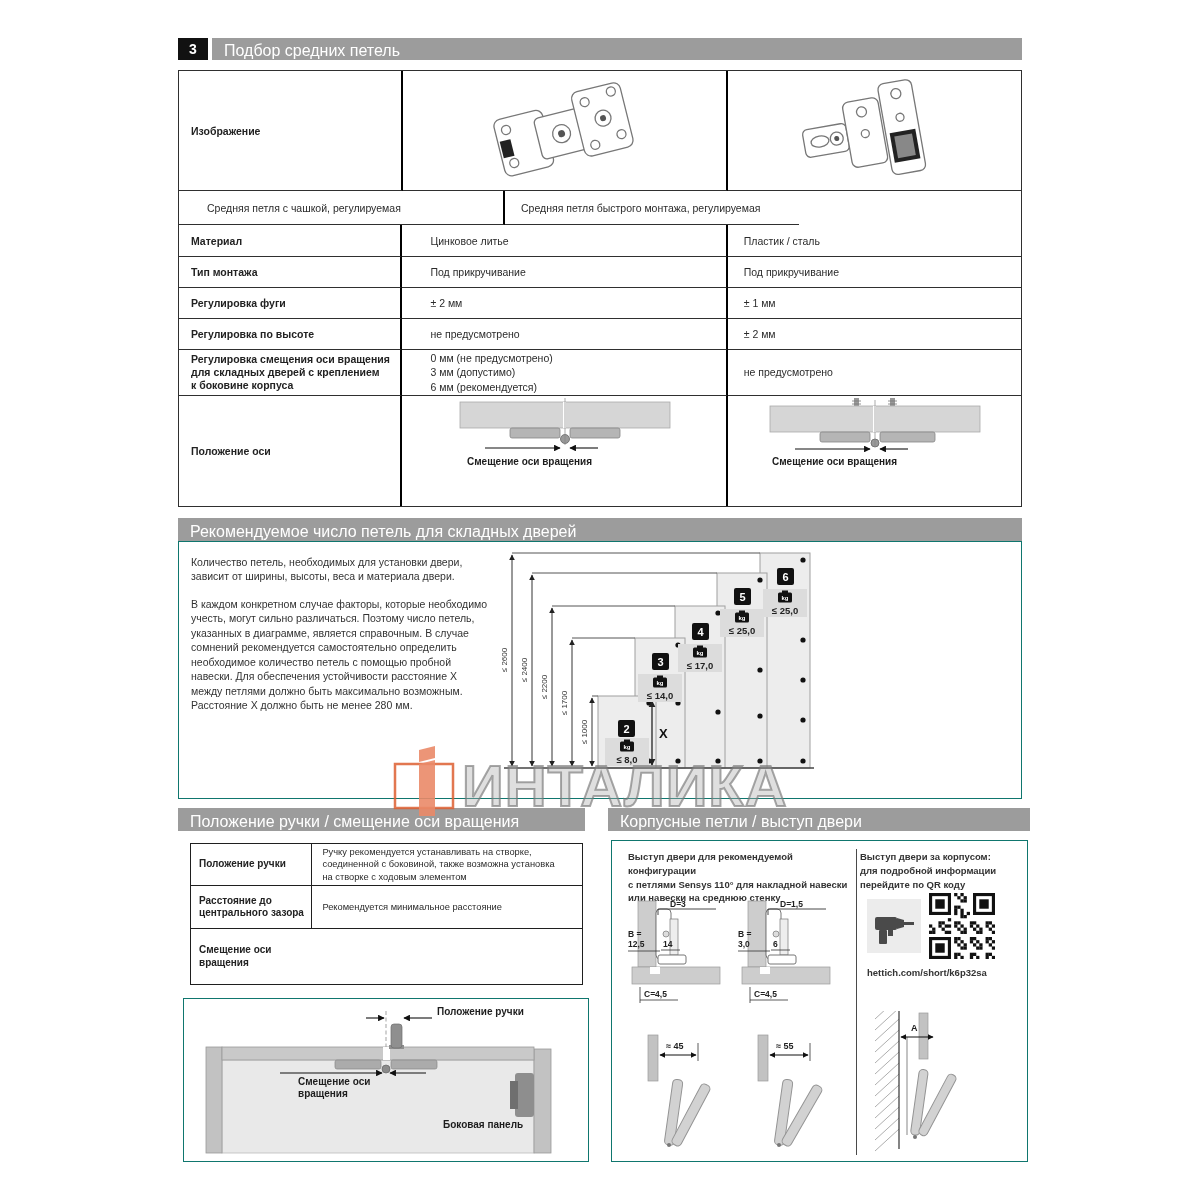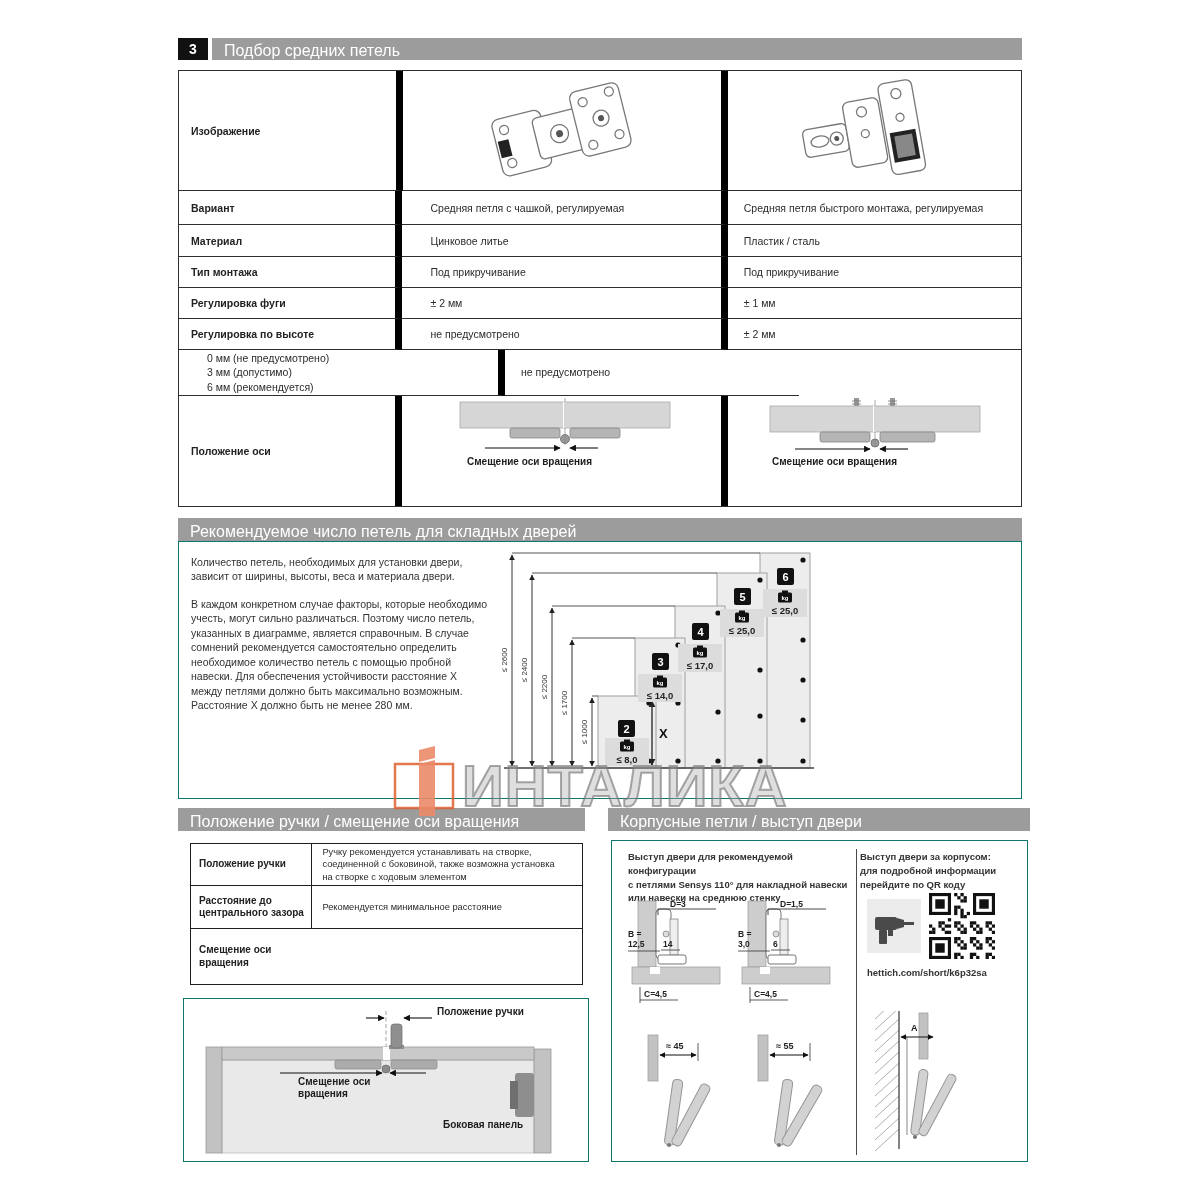--- a/index.html
+++ b/index.html
@@ -7,21 +7,21 @@
         font-family:"Liberation Sans",sans-serif;color:#2b2b2b;}
   .abs{position:absolute;}
   
   .sec-bar{position:absolute;background:#9c9c9c;color:#fff;font-size:16px;
            display:flex;align-items:flex-end;padding-left:12px;box-sizing:border-box;}
   .sec-num{position:absolute;background:#111;color:#fff;font-size:14px;font-weight:bold;
            display:flex;align-items:center;justify-content:center;}
   
   .t1{position:absolute;left:178px;top:70px;width:844px;border:1px solid #2f2f2f;box-sizing:border-box;}
   .t1 .tr{display:flex;}
-  .t1 .td{box-sizing:border-box;border-right:7px solid #000000;border-bottom:1px solid #2f2f2f;
+  .t1 .td{box-sizing:border-box;border-right:2px solid #000000;border-bottom:1px solid #2f2f2f;
           display:flex;align-items:center;position:relative;}
   .t1 .td:last-child{border-right:none;}
   .t1 .tr:last-child .td{border-bottom:none;}
   .t1 .c0{width:224px;padding-left:12px;font-weight:bold;font-size:10.5px;color:#222;}
   .t1 .c1{width:326px;padding-left:28px;font-size:10.5px;}
   .t1 .c2{width:294px;padding-left:16px;font-size:10.5px;}
   .pre{white-space:pre-line;}
   .cell-img{justify-content:center;padding-left:0 !important;}
   .small-label{font-size:9.8px;line-height:1.25;}
   .ml{line-height:1.35;}
@@ -105,21 +105,20 @@
             <rect x="96" y="10" width="34" height="92" rx="6"></rect>
             <circle cx="113" cy="22" r="5"></circle>
               <circle cx="113" cy="46" r="4"></circle>
             <rect x="100" y="60" width="26" height="30" fill="#222" stroke="none"></rect>
             <rect x="104" y="64" width="18" height="22" fill="#888" stroke="none"></rect>
           </g>
         </svg>
       </div>
     </div>
     <div class="tr" style="height:34px;">
-      <div class="td c0">Вариант</div>
       <div class="td c1">Средняя петля с чашкой, регулируемая</div>
       <div class="td c2">Средняя петля быстрого монтажа, регулируемая</div>
     </div>
     <div class="tr" style="height:32px;">
       <div class="td c0">Материал</div>
       <div class="td c1">Цинковое литье</div>
       <div class="td c2">Пластик / сталь</div>
     </div>
     <div class="tr" style="height:31px;">
       <div class="td c0">Тип монтажа</div>
@@ -130,20 +129,23 @@
       <div class="td c0">Регулировка фуги</div>
       <div class="td c1">± 2 мм</div>
       <div class="td c2">± 1 мм</div>
     </div>
     <div class="tr" style="height:31px;">
       <div class="td c0">Регулировка по высоте</div>
       <div class="td c1">не предусмотрено</div>
       <div class="td c2">± 2 мм</div>
     </div>
     <div class="tr" style="height:46px;">
+      <div class="td c0 small-label pre">Регулировка смещения оси вращения
+для складных дверей с креплением
+к боковине корпуса</div>
       <div class="td c1 pre ml">0 мм (не предусмотрено)
 3 мм (допустимо)
 6 мм (рекомендуется)</div>
       <div class="td c2 pre ml">не предусмотрено</div>
     </div>
     <div class="tr" style="height:110px;">
       <div class="td c0">Положение оси</div>
       <div class="td c1"></div>
       <div class="td c2"></div>
     </div>

